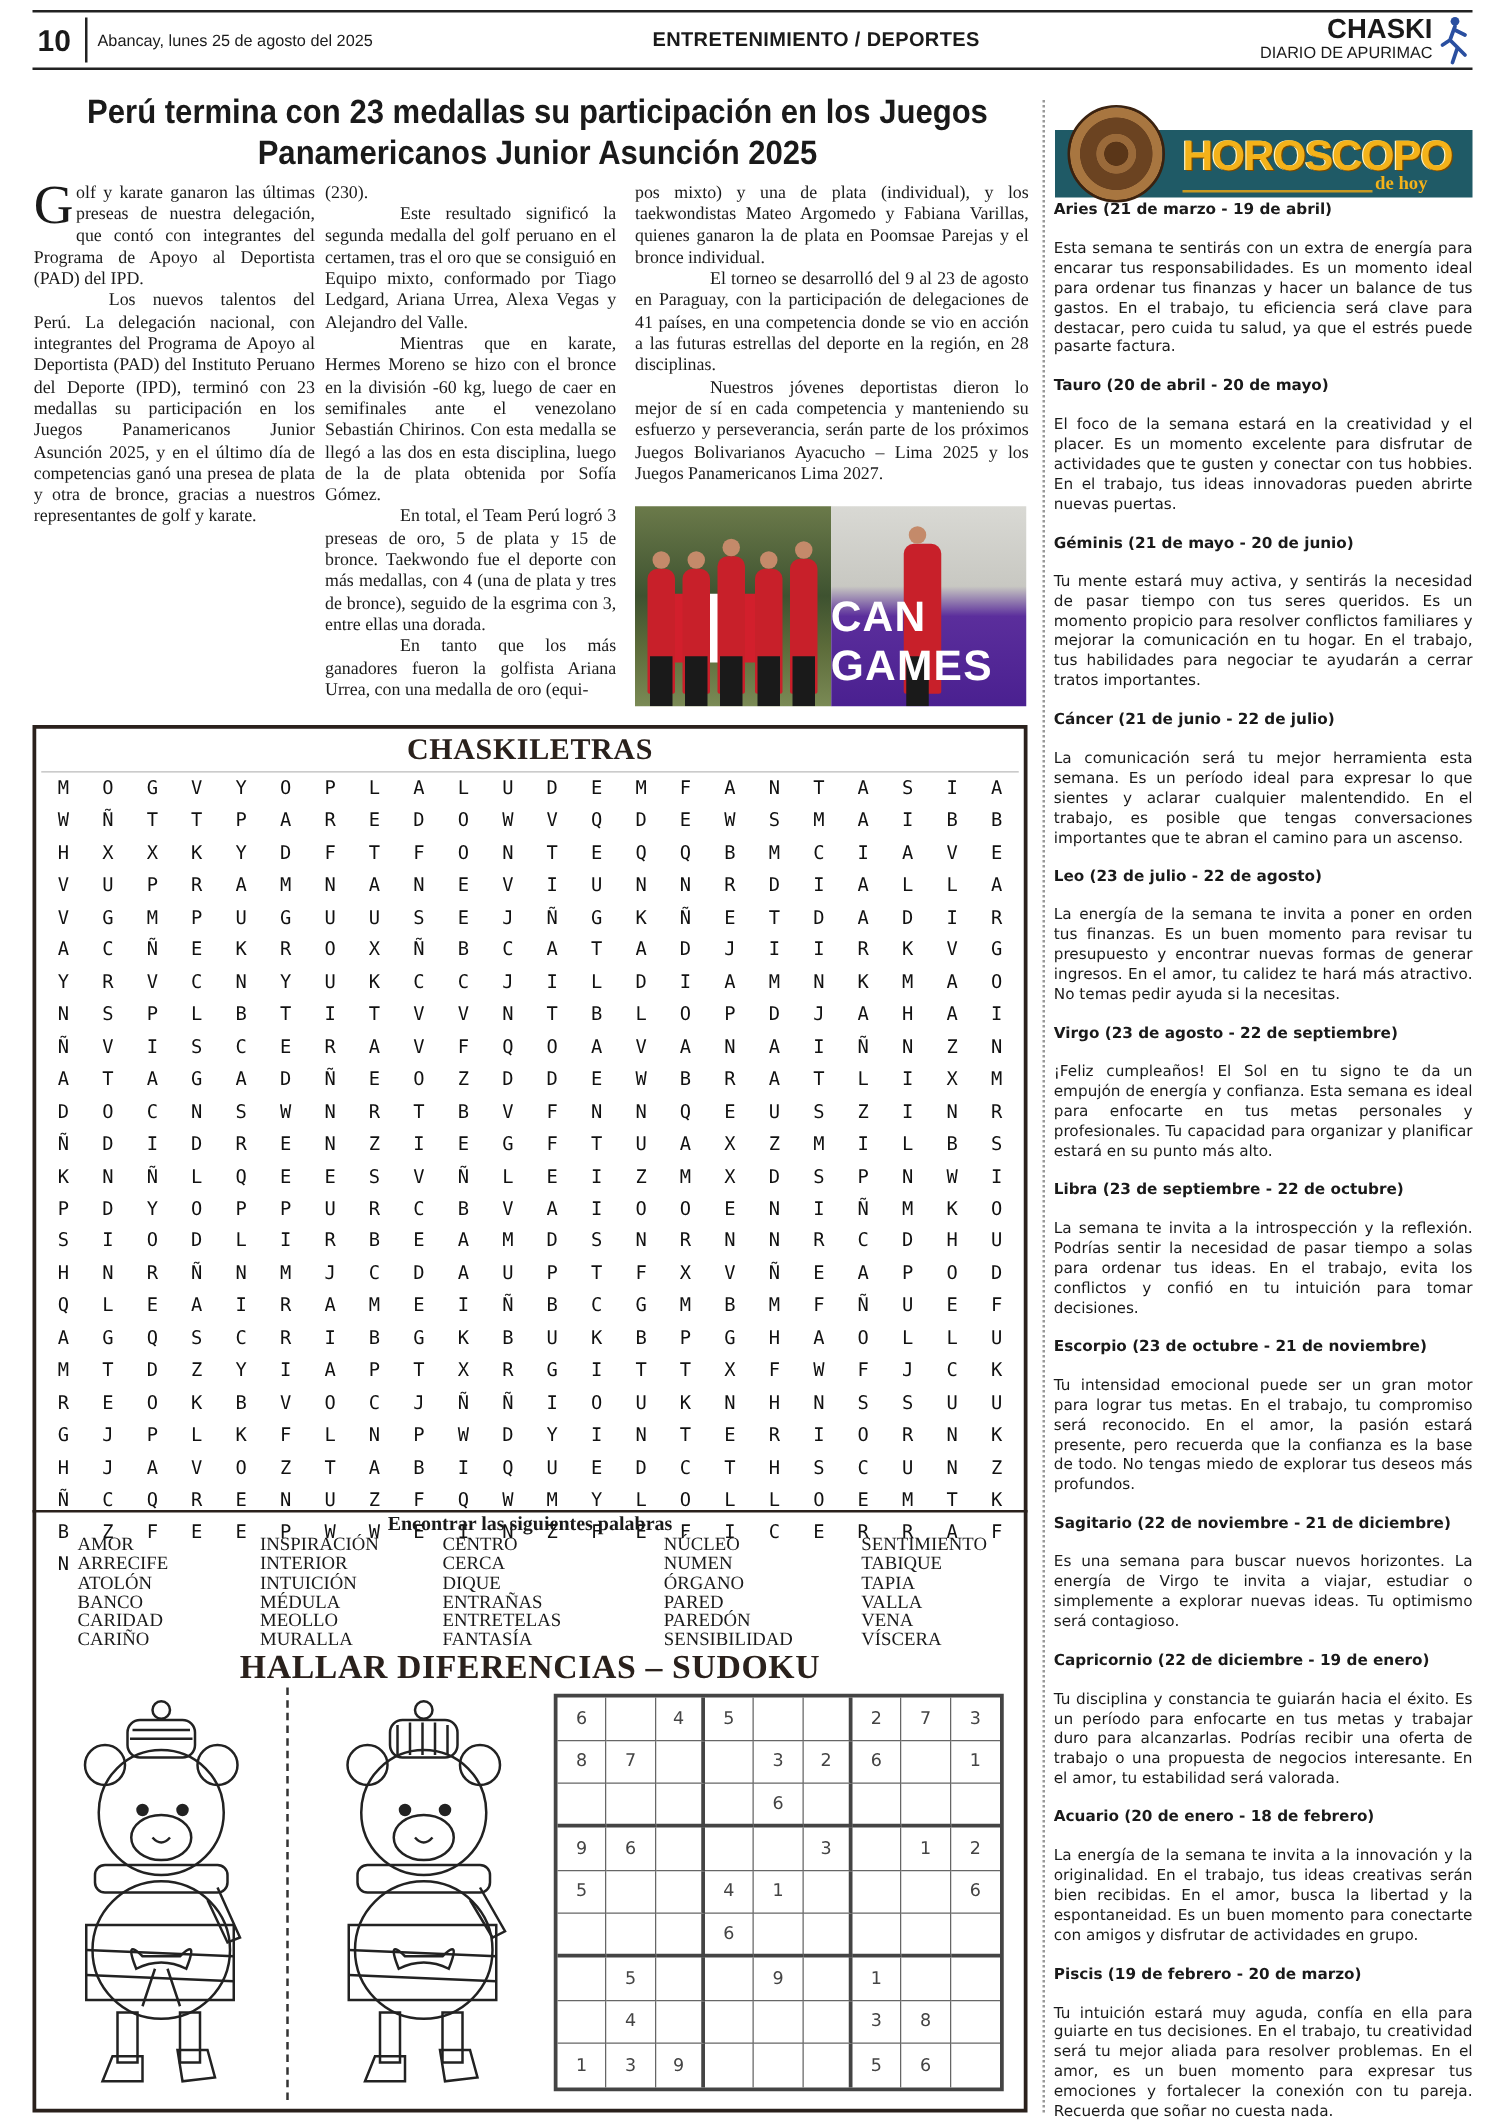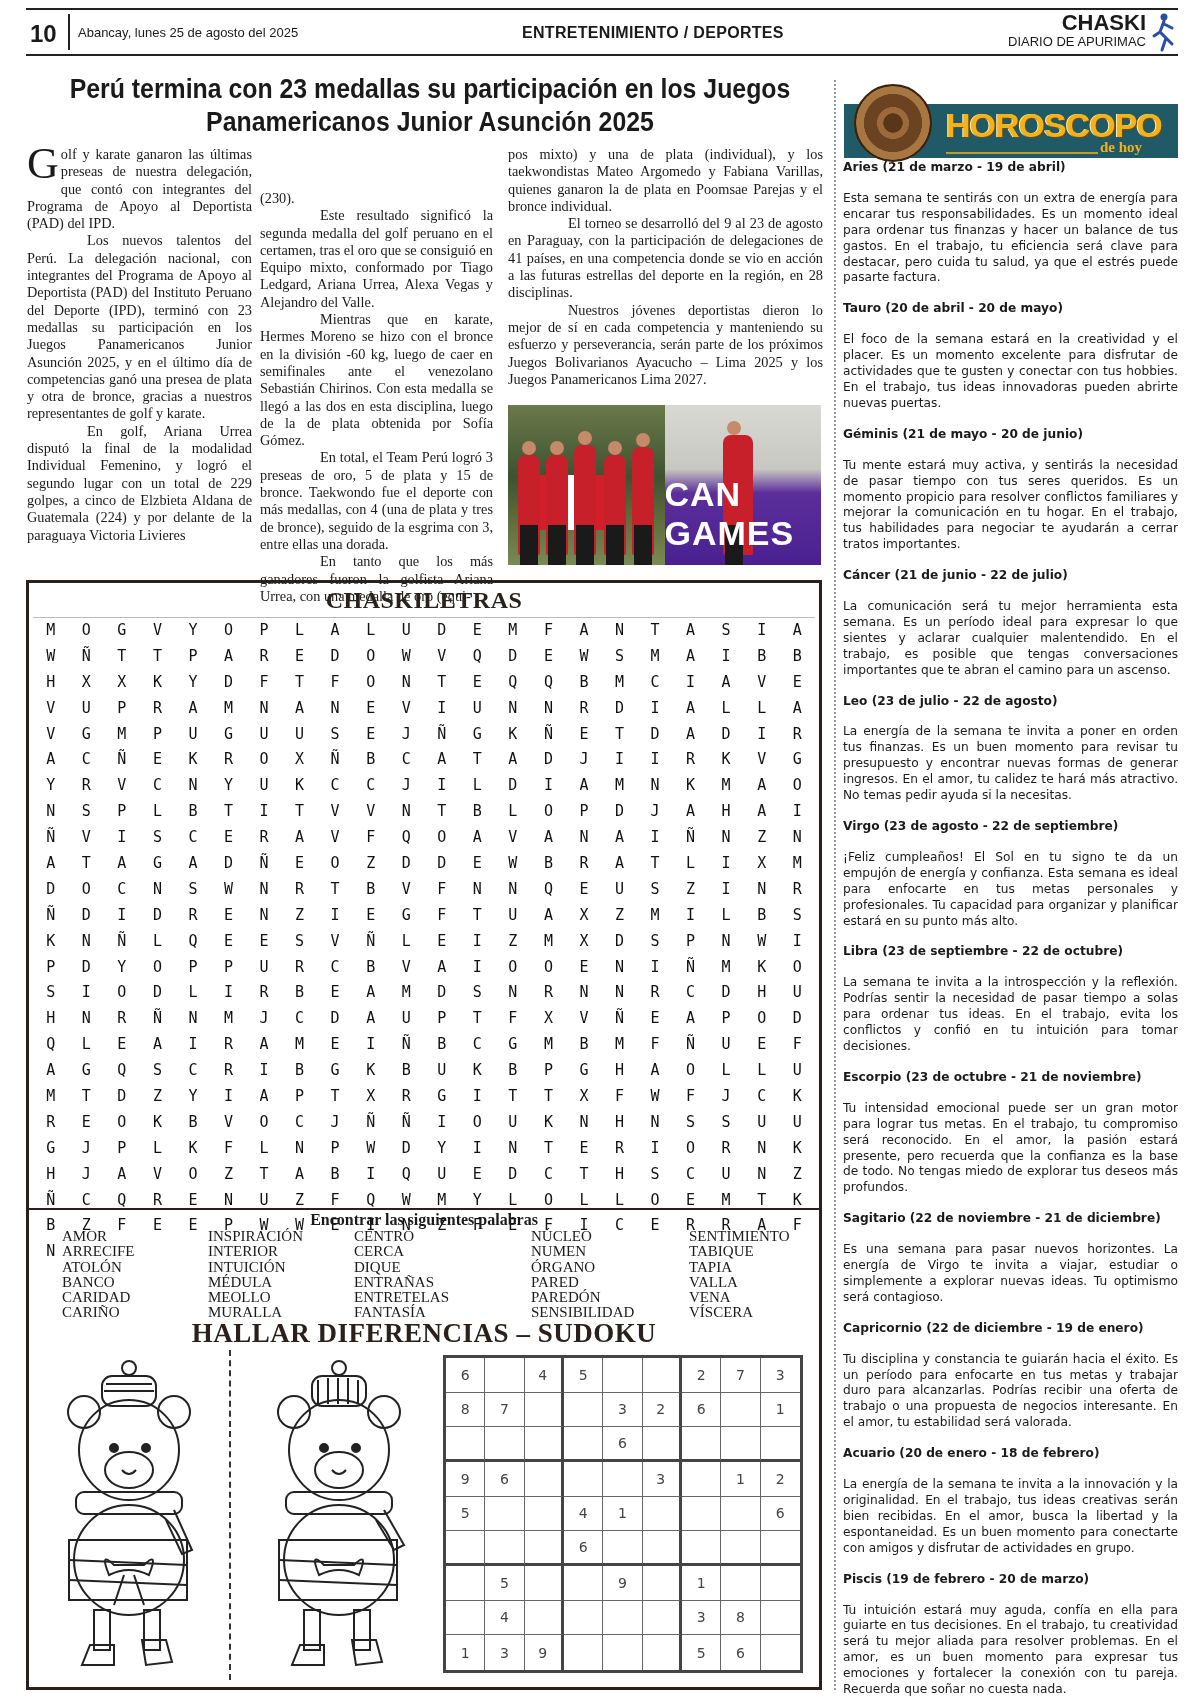--- a/index.html
+++ b/index.html
@@ -17,21 +17,21 @@
   .hdr-brand .name { font-weight: bold; font-size: 22px; line-height: 22px; }
   .hdr-brand .sub { font-size: 13px; line-height: 16px; }
   .hdr-logo { position: absolute; right: 24px; top: 12px; width: 26px; height: 40px; }
 
   
   .art-title { position: absolute; left: 30px; top: 73px; width: 800px; text-align: center; font-family: "Liberation Sans", sans-serif; font-weight: bold; font-size: 27px; line-height: 33px; transform: scaleX(0.92); transform-origin: center; }
   .art-col { position: absolute; top: 146px; font-size: 14.3px; line-height: 17.3px; text-align: justify; hyphens: auto; }
   .art-col p { text-indent: 60px; }
   .art-col p.first { text-indent: 0; }
   .col1 { left: 27px; width: 225px; }
-  .col2 { left: 260px; width: 233px; margin-top: 44px; }
+  .col2 { left: 260px; width: 233px; }
   .col3 { left: 508px; width: 315px; }
   .dropcap { float: left; font-size: 44px; line-height: 34px; padding-right: 2px; margin-top: 1px; }
   .photos { position: absolute; left: 508px; top: 405px; width: 313px; height: 160px; display: flex; gap: 0; }
   .photo { flex: 1; position: relative; overflow: hidden; }
   .photo-1 { background: linear-gradient(180deg, #6b7a4a 0%, #3e5230 45%, #5c6b3a 70%, #7a8a55 100%); }
   .photo-2 { background: linear-gradient(180deg, #d9d9d4 0%, #c8c8c2 40%, #5b2e9c 55%, #4a2090 100%); }
   .flag { position: absolute; left: 30px; top: 70px; width: 80px; height: 55px; background: linear-gradient(90deg, #d21f2c 0 33%, #fff 33% 66%, #d21f2c 66%); }
   .person { position: absolute; bottom: 10px; width: 22px; height: 100px; background: #c8202a; border-radius: 8px 8px 2px 2px; }
   .person::before { content: ""; position: absolute; left: 4px; top: -14px; width: 14px; height: 14px; border-radius: 50%; background: #c48a6a; }
   .person::after { content: ""; position: absolute; left: 2px; bottom: -10px; width: 18px; height: 40px; background: #1a1a1a; }
@@ -89,21 +89,20 @@
   <circle cx="14" cy="5" r="3.5" fill="#2a4fa0"></circle>
   <path d="M14 9 L10 20 L16 26 L12 38 M10 20 L4 24 M14 12 L22 16 M16 26 L22 32" stroke="#2a4fa0" stroke-width="3" fill="none" stroke-linecap="round"></path>
 </svg>
 <div class="hdr-bot-rule"></div>
 
 <h1 class="art-title">Perú termina con 23 medallas su participación en los Juegos Panamericanos Junior Asunción 2025</h1>
 
 <div class="art-col col1">
   <p class="first"><span class="dropcap">G</span><span>olf y karate ganaron las últimas preseas de nuestra delegación, que contó con integrantes del Programa de Apoyo al Deportista (PAD) del IPD.</span></p>
   <p>Los nuevos talentos del Perú. La delegación nacional, con integrantes del Programa de Apoyo al Deportista (PAD) del Instituto Peruano del Deporte (IPD), terminó con 23 medallas su participación en los Juegos Panamericanos Junior Asunción 2025, y en el último día de competencias ganó una presea de plata y otra de bronce, gracias a nuestros representantes de golf y karate.</p>
-  <p>En golf, Ariana Urrea disputó la final de la modalidad Individual Femenino, y logró el segundo lugar con un total de 229 golpes, a cinco de Elzbieta Aldana de Guatemala (224) y por delante de la paraguaya Victoria Livieres</p>
 </div>
 
 <div class="art-col col2">
   <p class="first">(230).</p>
   <p>Este resultado significó la segunda medalla del golf peruano en el certamen, tras el oro que se consiguió en Equipo mixto, conformado por Tiago Ledgard, Ariana Urrea, Alexa Vegas y Alejandro del Valle.</p>
   <p>Mientras que en karate, Hermes Moreno se hizo con el bronce en la división -60 kg, luego de caer en semifinales ante el venezolano Sebastián Chirinos. Con esta medalla se llegó a las dos en esta disciplina, luego de la de plata obtenida por Sofía Gómez.</p>
   <p>En total, el Team Perú logró 3 preseas de oro, 5 de plata y 15 de bronce. Taekwondo fue el deporte con más medallas, con 4 (una de plata y tres de bronce), seguido de la esgrima con 3, entre ellas una dorada.</p>
   <p>En tanto que los más ganadores fueron la golfista Ariana Urrea, con una medalla de oro (equi-</p>
 </div>
 
@@ -867,20 +866,20 @@
   <div class="txt">La comunicación será tu mejor herramienta esta semana. Es un período ideal para expresar lo que sientes y aclarar cualquier malentendido. En el trabajo, es posible que tengas conversaciones importantes que te abran el camino para un ascenso.</div>
   <div class="sign">Leo (23 de julio - 22 de agosto)</div>
   <div class="txt">La energía de la semana te invita a poner en orden tus finanzas. Es un buen momento para revisar tu presupuesto y encontrar nuevas formas de generar ingresos. En el amor, tu calidez te hará más atractivo. No temas pedir ayuda si la necesitas.</div>
   <div class="sign">Virgo (23 de agosto - 22 de septiembre)</div>
   <div class="txt">¡Feliz cumpleaños! El Sol en tu signo te da un empujón de energía y confianza. Esta semana es ideal para enfocarte en tus metas personales y profesionales. Tu capacidad para organizar y planificar estará en su punto más alto.</div>
   <div class="sign">Libra (23 de septiembre - 22 de octubre)</div>
   <div class="txt">La semana te invita a la introspección y la reflexión. Podrías sentir la necesidad de pasar tiempo a solas para ordenar tus ideas. En el trabajo, evita los conflictos y confió en tu intuición para tomar decisiones.</div>
   <div class="sign">Escorpio (23 de octubre - 21 de noviembre)</div>
   <div class="txt">Tu intensidad emocional puede ser un gran motor para lograr tus metas. En el trabajo, tu compromiso será reconocido. En el amor, la pasión estará presente, pero recuerda que la confianza es la base de todo. No tengas miedo de explorar tus deseos más profundos.</div>
   <div class="sign">Sagitario (22 de noviembre - 21 de diciembre)</div>
-  <div class="txt">Es una semana para pasar nuevos horizontes. La energía de Virgo te invita a viajar, estudiar o simplemente a explorar nuevas ideas. Tu optimismo será contagioso.</div>
+  <div class="txt">Es una semana para buscar nuevos horizontes. La energía de Virgo te invita a viajar, estudiar o simplemente a explorar nuevas ideas. Tu optimismo será contagioso.</div>
   <div class="sign">Capricornio (22 de diciembre - 19 de enero)</div>
   <div class="txt">Tu disciplina y constancia te guiarán hacia el éxito. Es un período para enfocarte en tus metas y trabajar duro para alcanzarlas. Podrías recibir una oferta de trabajo o una propuesta de negocios interesante. En el amor, tu estabilidad será valorada.</div>
   <div class="sign">Acuario (20 de enero - 18 de febrero)</div>
   <div class="txt">La energía de la semana te invita a la innovación y la originalidad. En el trabajo, tus ideas creativas serán bien recibidas. En el amor, busca la libertad y la espontaneidad. Es un buen momento para conectarte con amigos y disfrutar de actividades en grupo.</div>
   <div class="sign">Piscis (19 de febrero - 20 de marzo)</div>
   <div class="txt">Tu intuición estará muy aguda, confía en ella para guiarte en tus decisiones. En el trabajo, tu creatividad será tu mejor aliada para resolver problemas. En el amor, es un buen momento para expresar tus emociones y fortalecer la conexión con tu pareja. Recuerda que soñar no cuesta nada.</div>
 </div>
 
 </body></html>

